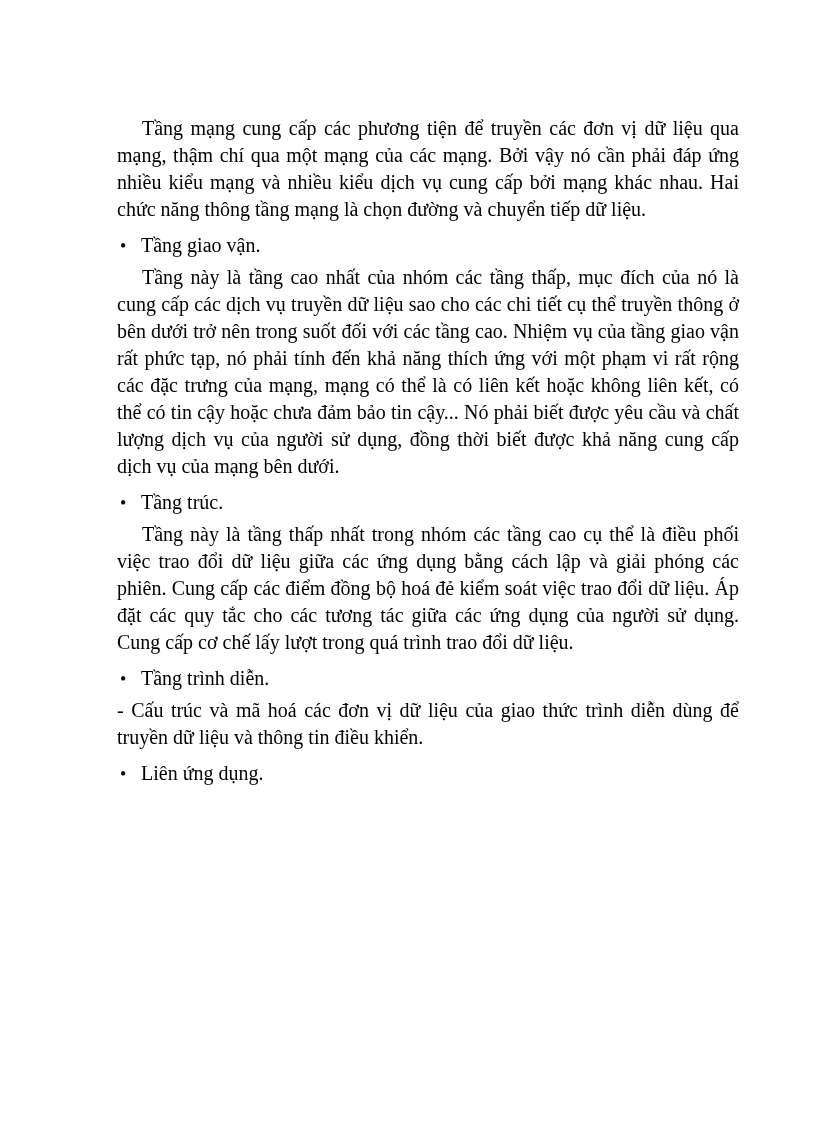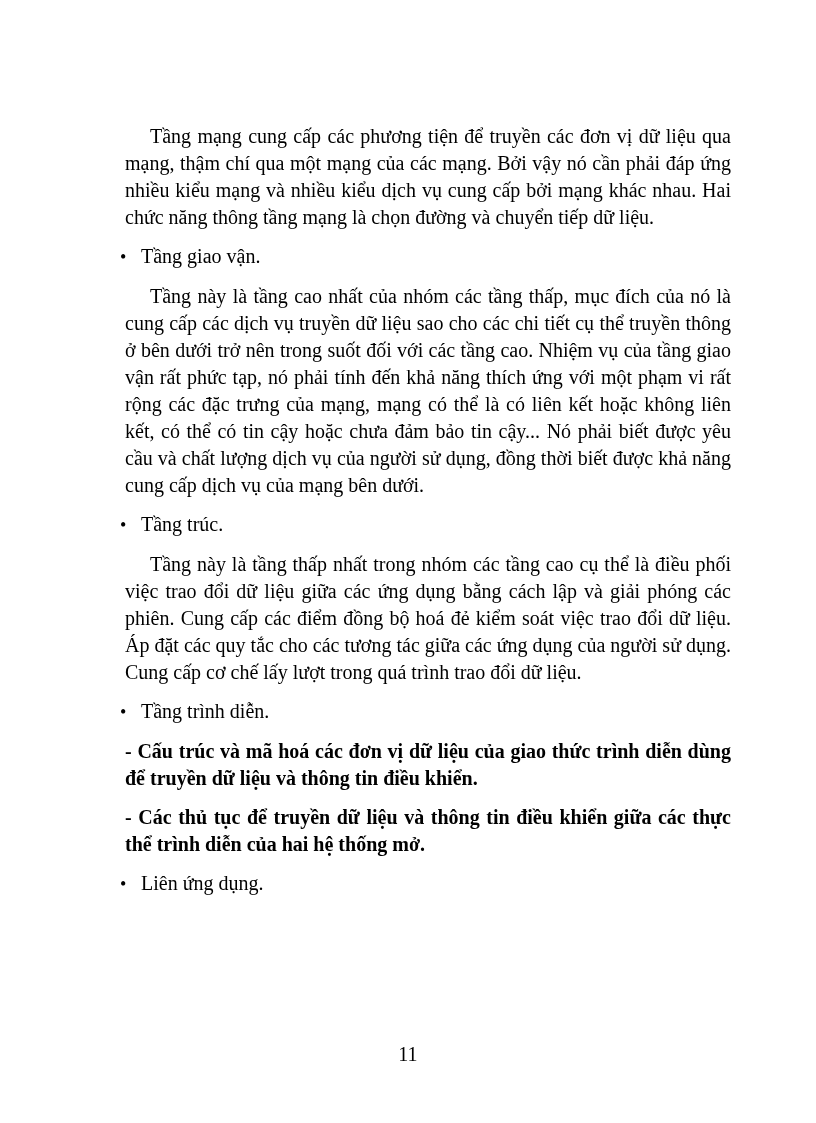--- a/index.html
+++ b/index.html
@@ -18,29 +18,28 @@
   }
   .text-column {
     position: absolute;
     top: 111px;
     left: 113px;
     width: 630px;
     font-size: 20px;
     line-height: 27px;
   }
   .para {
-    margin: 12px;
+    margin: 4px;
     text-indent: 25px;
     text-align: justify;
   }
   .dash-line {
-    margin: 12px;
+    margin: 4px;
     text-indent: 0;
     text-align: justify;
-    font-weight: bold;
   }
   .bullet-item {
     margin: 9px 0 0 0;
     display: flex;
     align-items: baseline;
   }
   .bullet-marker {
     flex: 0 0 28px;
     width: 28px;
     box-sizing: border-box;
@@ -74,20 +73,18 @@
       <div class="bullet-item">
         <span class="bullet-marker">•</span>
         <span class="bullet-text">Tầng trúc.</span>
       </div>
       <p class="para">Tầng này là tầng thấp nhất trong nhóm các tầng cao cụ thể là điều phối việc trao đổi dữ liệu giữa các ứng dụng bằng cách lập và giải phóng các phiên. Cung cấp các điểm đồng bộ hoá đẻ kiểm soát việc trao đổi dữ liệu. Áp đặt các quy tắc cho các tương tác giữa các ứng dụng của người sử dụng. Cung cấp cơ chế lấy lượt trong quá trình trao đổi dữ liệu.</p>
       <div class="bullet-item">
         <span class="bullet-marker">•</span>
         <span class="bullet-text">Tầng trình diễn.</span>
       </div>
       <p class="dash-line">- Cấu trúc và mã hoá các đơn vị dữ liệu của giao thức trình diễn dùng để truyền dữ liệu và thông tin điều khiển.</p>
-      <p class="dash-line">- Các thủ tục để truyền dữ liệu và thông tin điều khiển giữa các thực thể trình diễn của hai hệ thống mở.</p>
       <div class="bullet-item">
         <span class="bullet-marker">•</span>
         <span class="bullet-text">Liên ứng dụng.</span>
       </div>
     </div>
-  <div class="page-number">11</div>
 </div>
 
 </body></html>

